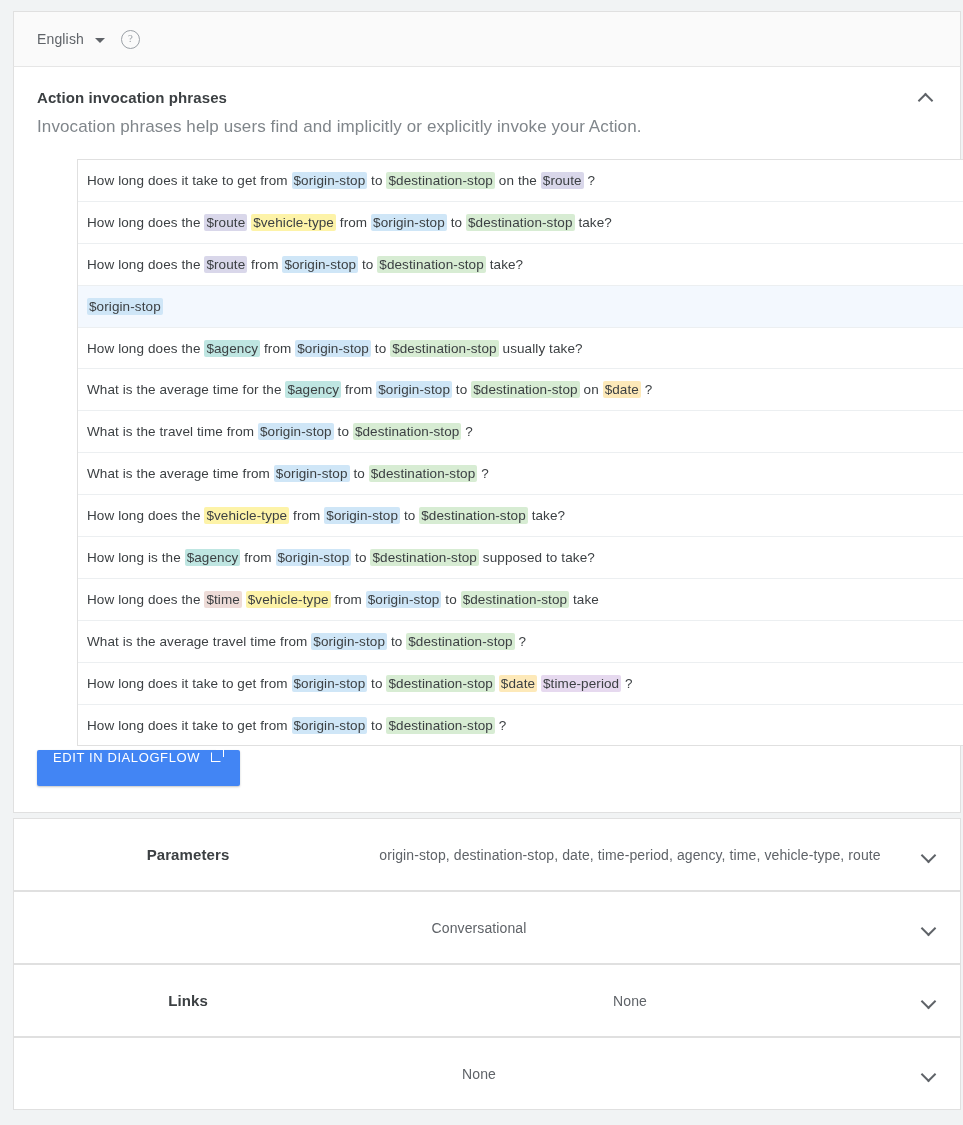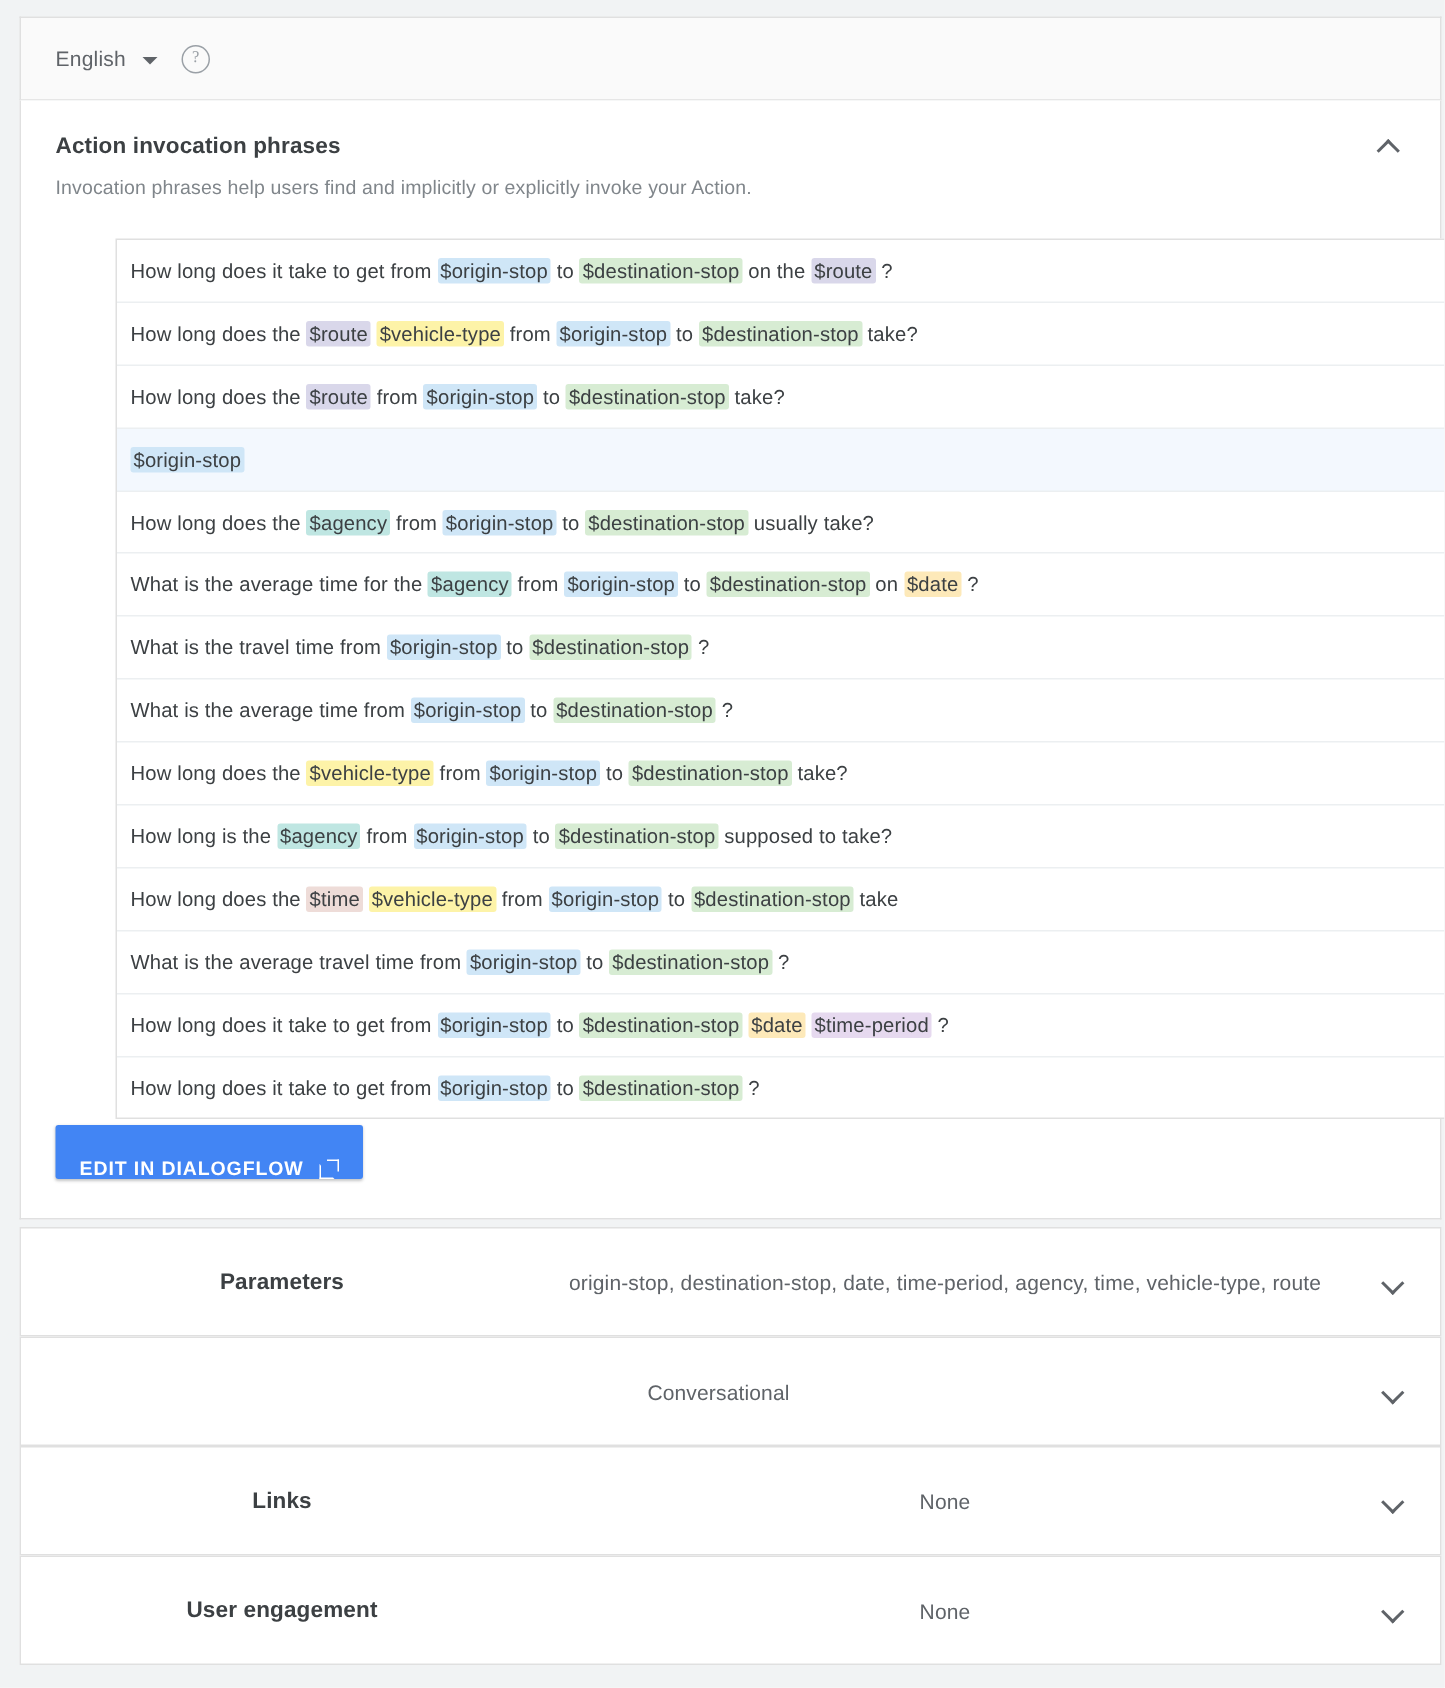--- a/index.html
+++ b/index.html
@@ -72,21 +72,21 @@
     align-items: flex-start;
     padding: 22px 23px 0 23px;
   }
   .section-title {
     font-size: 15px;
     font-weight: bold;
     color: #3c4043;
     letter-spacing: .1px;
   }
   .section-sub {
-    font-size: 13px;
+    font-size: 17px;
     color: #80868b;
     padding: 11px 23px 0 23px;
     letter-spacing: .1px;
   }
   .collapse-chevron {
     margin-left: auto;
     width: 14px; height: 14px;
     position: relative;
     margin-right: 4px;
     margin-top: 2px;
@@ -144,24 +144,24 @@
   
   #edit-dialogflow-btn {
     position: absolute;
     left: 23px;
     top: 683px;
     height: 36px;
     background: #4285f4;
     border-radius: 2px;
     color: #fff;
     font-size: 13px;
-    font-weight: bold;
+    font-weight: normal;
     letter-spacing: .6px;
     display: flex;
-    align-items: flex-end;
+    align-items: flex-start;
     padding: 0 16px;
     box-shadow: 0 1px 2px rgba(60,64,67,.3);
     cursor: pointer;
   }
   .ext-icon {
     width: 13px; height: 13px;
     margin-left: 11px;
     position: relative;
     margin-top: -1px;
   }
@@ -385,18 +385,17 @@
     <span class="cr-chevron"></span>
   </div>
 
   <div class="card collapsed-row" id="row-links">
     <span class="cr-title">Links</span>
     <span class="cr-value">None</span>
     <span class="cr-chevron"></span>
   </div>
 
   <div class="card collapsed-row" id="row-engagement">
-    <span class="cr-title">User engagement</span>
     <span class="cr-value">None</span>
     <span class="cr-chevron"></span>
   </div>
 
 </div>
 
 </body></html>

